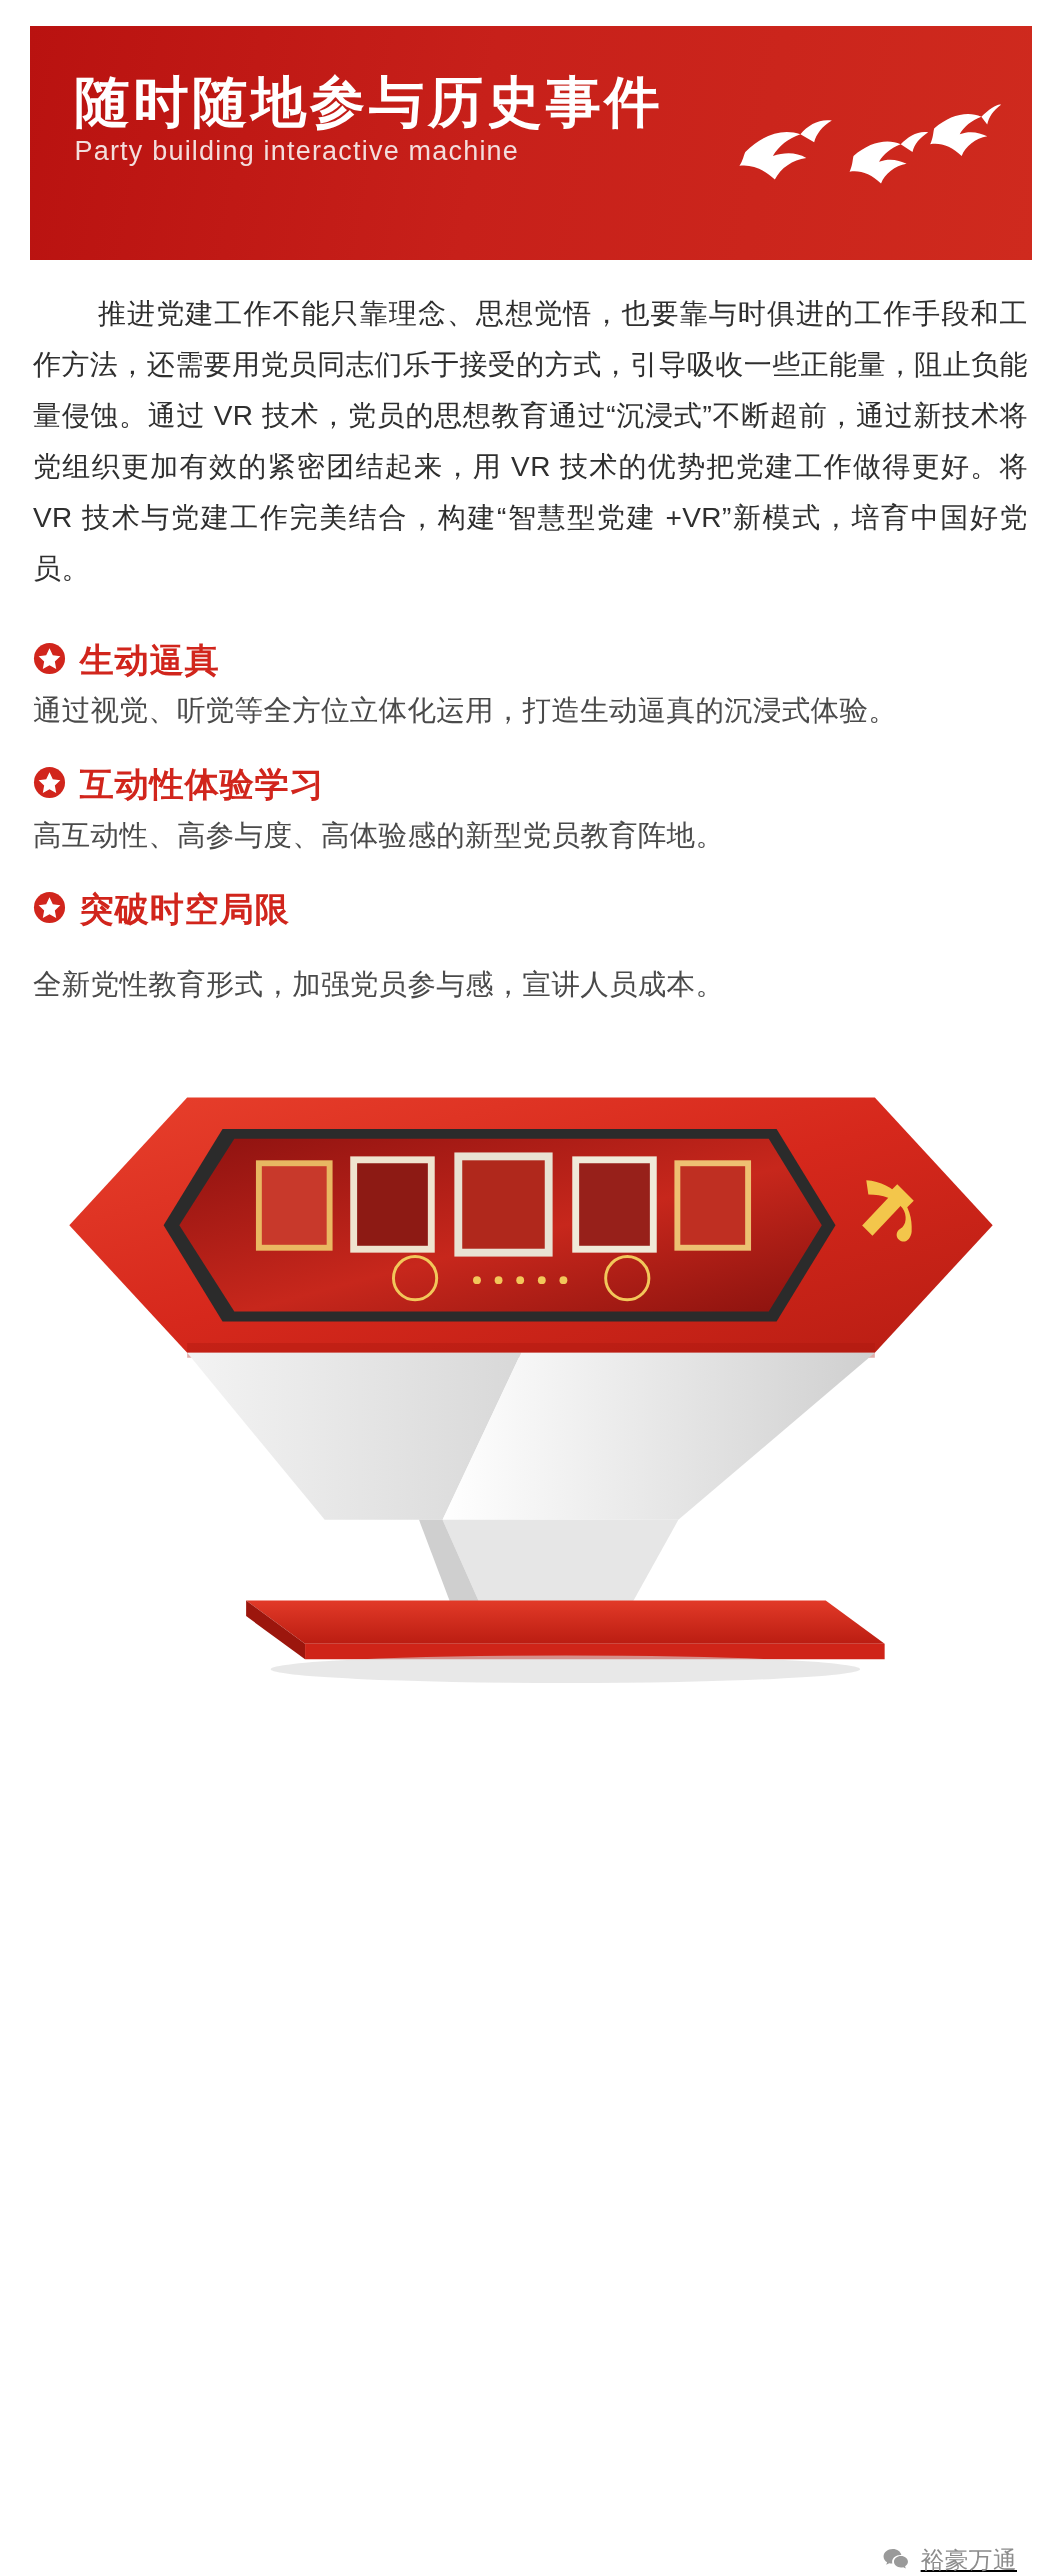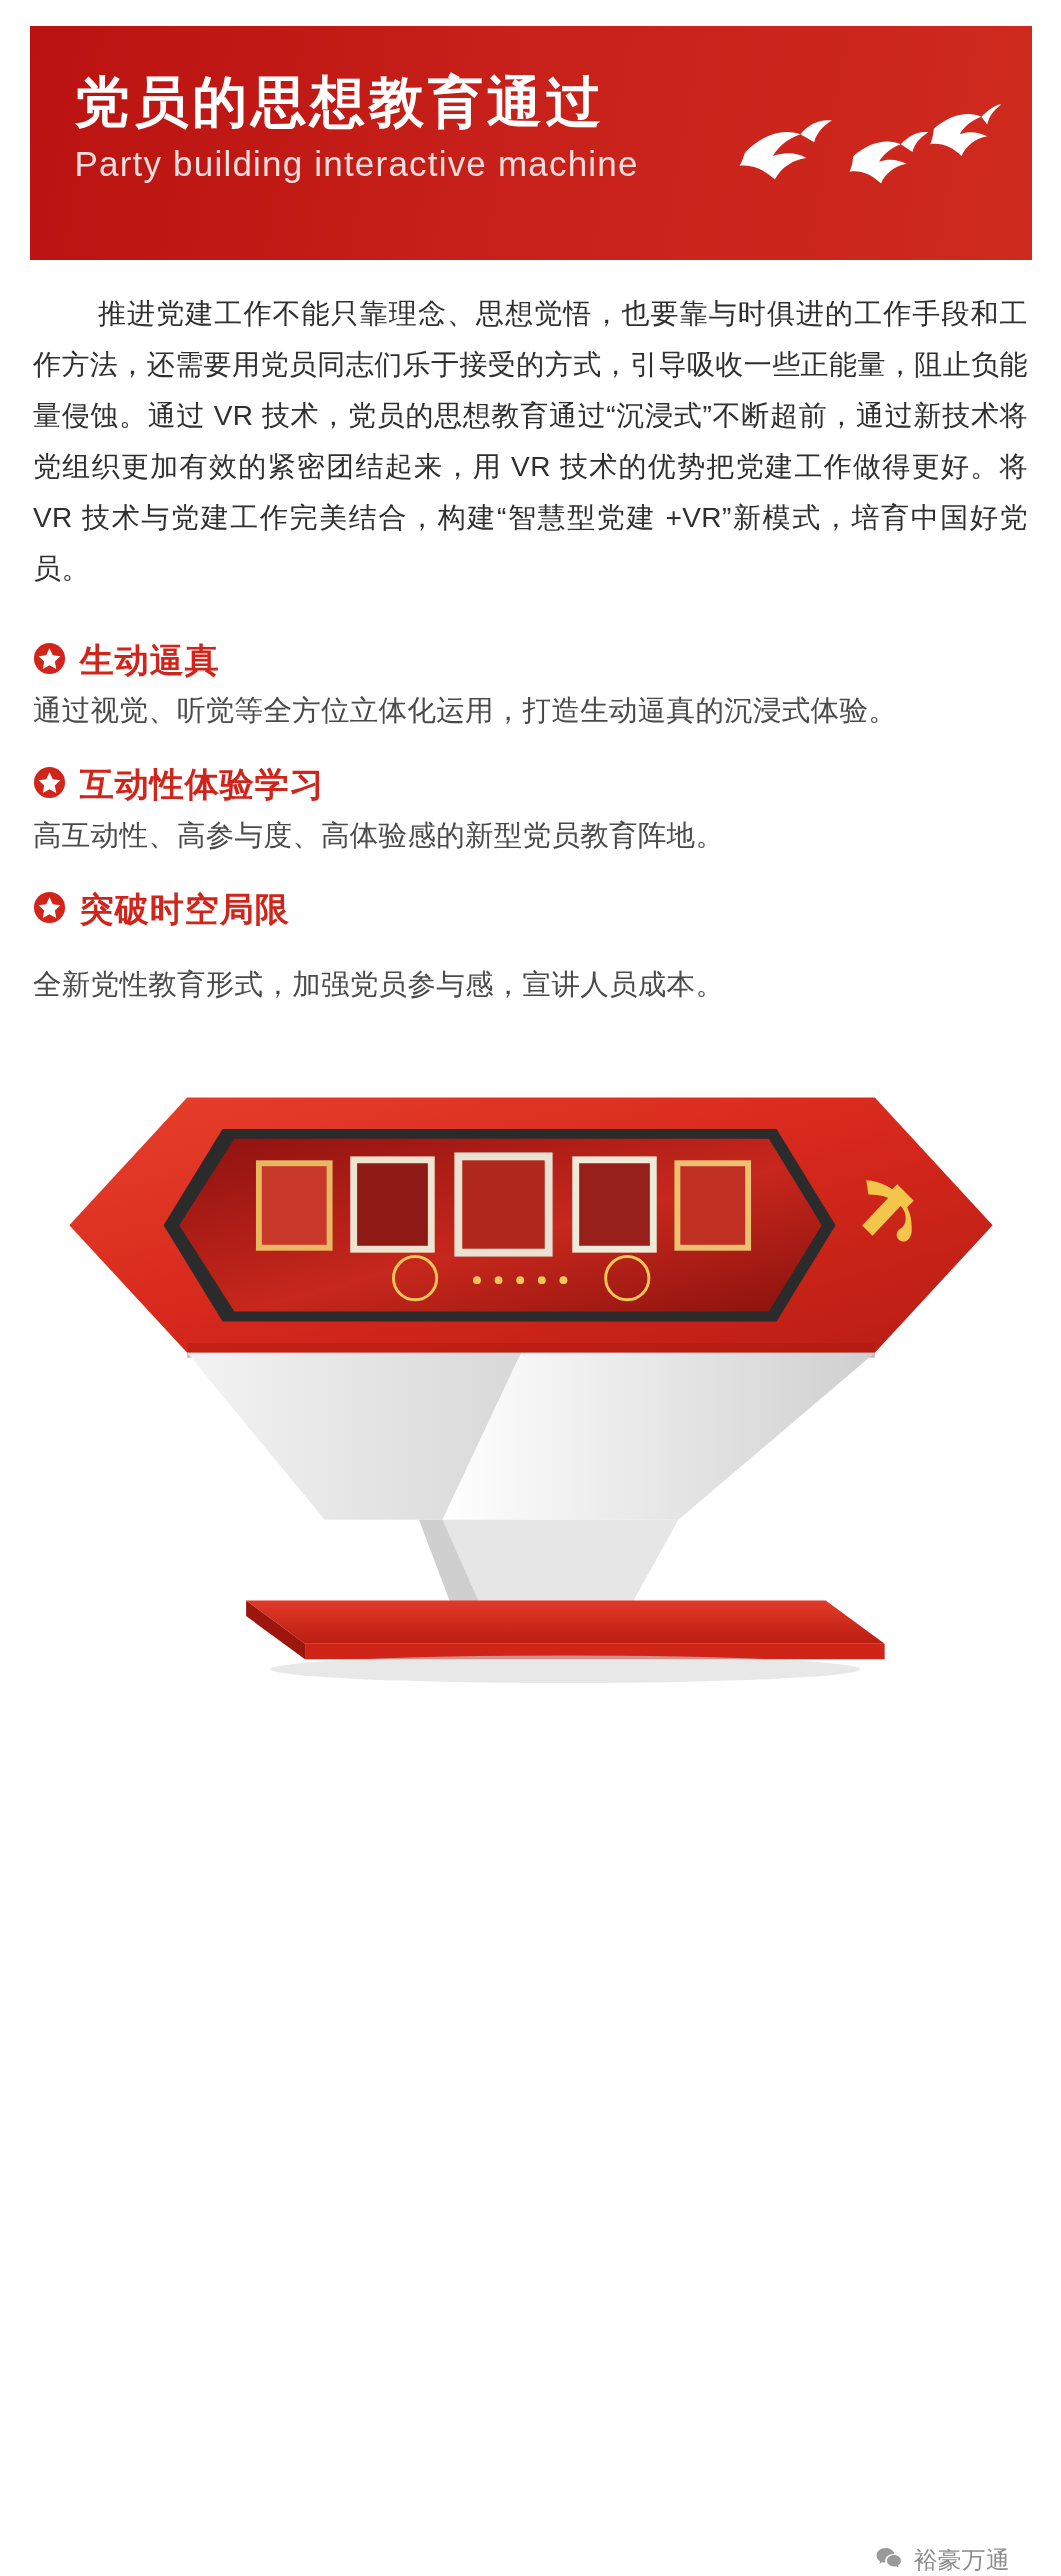--- a/index.html
+++ b/index.html
@@ -37,23 +37,23 @@
   }
   .header-title {
     color: #ffffff;
     font-size: 55px;
     font-weight: bold;
     letter-spacing: 3.9px;
     line-height: 1.15;
     white-space: nowrap;
   }
   .header-sub {
-    margin-top: 10px;
+    margin-top: 2px;
     color: #f3dedd;
-    font-size: 35px;
+    font-size: 27px;
     letter-spacing: 1.2px;
     white-space: nowrap;
   }
   .doves {
     position: absolute;
     right: 31px;
     top: 69px;
     width: 295px;
     height: 118px;
   }
@@ -111,43 +111,45 @@
     position: relative;
     margin: 51px auto 0 auto;
     width: 1002px;
     height: 629px;
   }
   .product svg { display:block; }
 
   
   .footer {
     position: absolute;
-    right: 51px;
+    right: 44px;
     bottom: 25.6px;
     display: flex;
+    align-items: center;
+    text-decoration: underline;
   }
   .wechat-icon {
     width: 29.5px;
     height: 29.5px;
     margin-right: 9.8px;
   }
   .footer-text {
     color: #8c8c8c;
     font-size: 23.6px;
     letter-spacing: 0.5px;
   }
 </style>
 </head>
 <body>
 
 <div class="page">
 
   <div class="header">
     <div class="header-inner">
-      <div class="header-title">党员的思想教育通过</div>
+      <div class="header-title">随时随地参与历史事件</div>
       <div class="header-sub">Party building interactive machine</div>
     </div>
     <div class="doves">
       <svg viewBox="0 0 300 120" width="295" height="118" aria-hidden="true">
         <g fill="#ffffff">
           <path d="M40 58 C58 40 78 34 96 40 C84 44 74 52 68 62 C80 58 92 58 102 64 C88 66 76 74 70 86 C60 76 46 70 34 72 C38 66 38 62 40 58 Z"></path>
           <path d="M96 40 C104 30 116 24 128 26 C118 32 112 40 110 48 Z"></path>
           <path d="M150 62 C166 48 184 44 198 50 C188 54 180 60 176 68 C186 64 196 66 204 70 C192 72 182 80 178 90 C168 80 156 76 146 78 C149 72 149 66 150 62 Z"></path>
           <path d="M198 50 C206 42 216 36 226 38 C217 44 212 50 210 58 Z"></path>
           <path d="M232 34 C248 20 266 16 280 22 C270 26 262 32 258 40 C268 36 278 38 286 42 C274 44 264 52 260 62 C250 52 238 48 228 50 C231 44 231 38 232 34 Z"></path>

